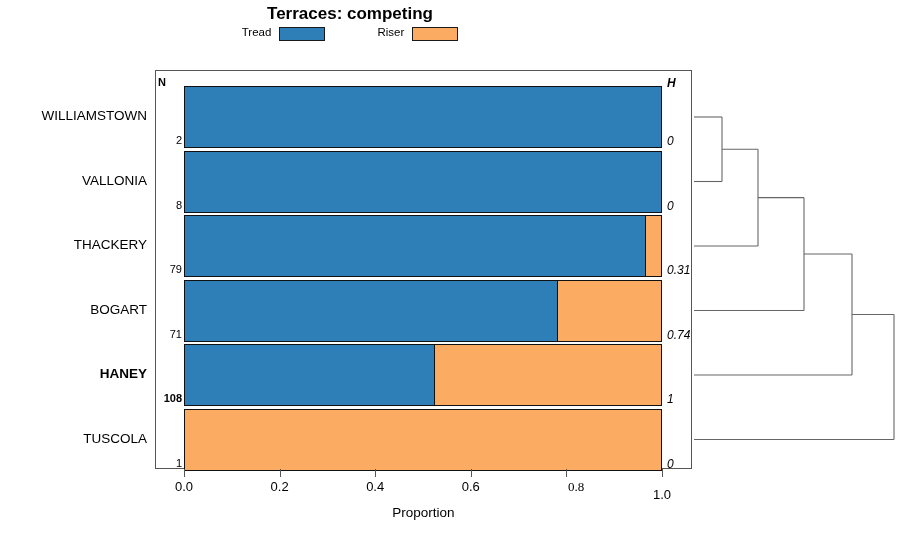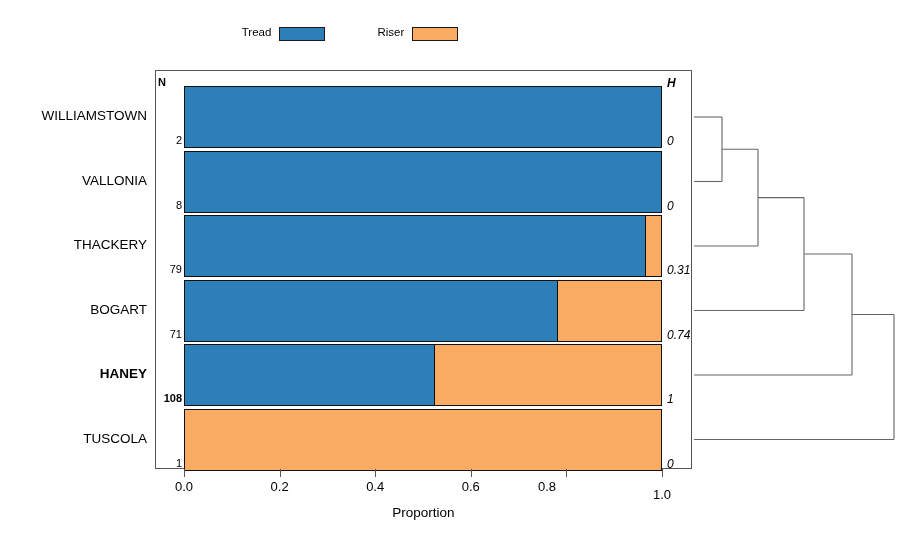--- a/index.html
+++ b/index.html
@@ -157,20 +157,21 @@
   #dendrogram {
     left: 694px; top: 70px;
     width: 206px; height: 399px;
   }
 </style>
 </head>
 <body>
 
 <div id="root">
 
+  <div class="abs" id="chart-title">Terraces: competing</div>
 
   <div class="abs" id="legend">
     <div class="legend-item">
       <span class="legend-label">Tread</span>
       <span class="legend-swatch" style="background:#2e7fb8"></span>
     </div>
     <div class="legend-item">
       <span class="legend-label">Riser</span>
       <span class="legend-swatch" style="background:#fcab63"></span>
     </div>
@@ -241,21 +242,21 @@
   <div class="abs" id="x-axis">
       <div class="tick-mark" style="left: 29px;"></div>
       <div class="tick-label" style="left: 29px;">0.0</div>
       <div class="tick-mark" style="left: 124.6px;"></div>
       <div class="tick-label" style="left: 124.6px;">0.2</div>
       <div class="tick-mark" style="left: 220.2px;"></div>
       <div class="tick-label" style="left: 220.2px;">0.4</div>
       <div class="tick-mark" style="left: 315.8px;"></div>
       <div class="tick-label" style="left: 315.8px;">0.6</div>
       <div class="tick-mark" style="left: 411.4px;"></div>
-      <div class="tick-label" style="left: 392px;">0.8</div>
+      <div class="tick-label" style="left: 421px; font-family: Liberation Serif, serif;">0.8</div>
       <div class="tick-mark" style="left: 507px;"></div>
       <div class="tick-label" style="left: 507px; margin-top: 8px;">1.0</div>
     </div>
   <div class="abs" id="x-axis-title">Proportion</div>
 
   <svg class="abs" id="dendrogram" width="206" height="399" viewBox="0 0 206 399">
       <line x1="0" y1="47" x2="28" y2="47" stroke="#666666" stroke-width="1.1"></line>
       <line x1="0" y1="111.5" x2="28" y2="111.5" stroke="#666666" stroke-width="1.1"></line>
       <line x1="28" y1="47" x2="28" y2="111.5" stroke="#666666" stroke-width="1.1"></line>
       <line x1="28" y1="79.25" x2="63.99999999999999" y2="79.25" stroke="#666666" stroke-width="1.1"></line>

